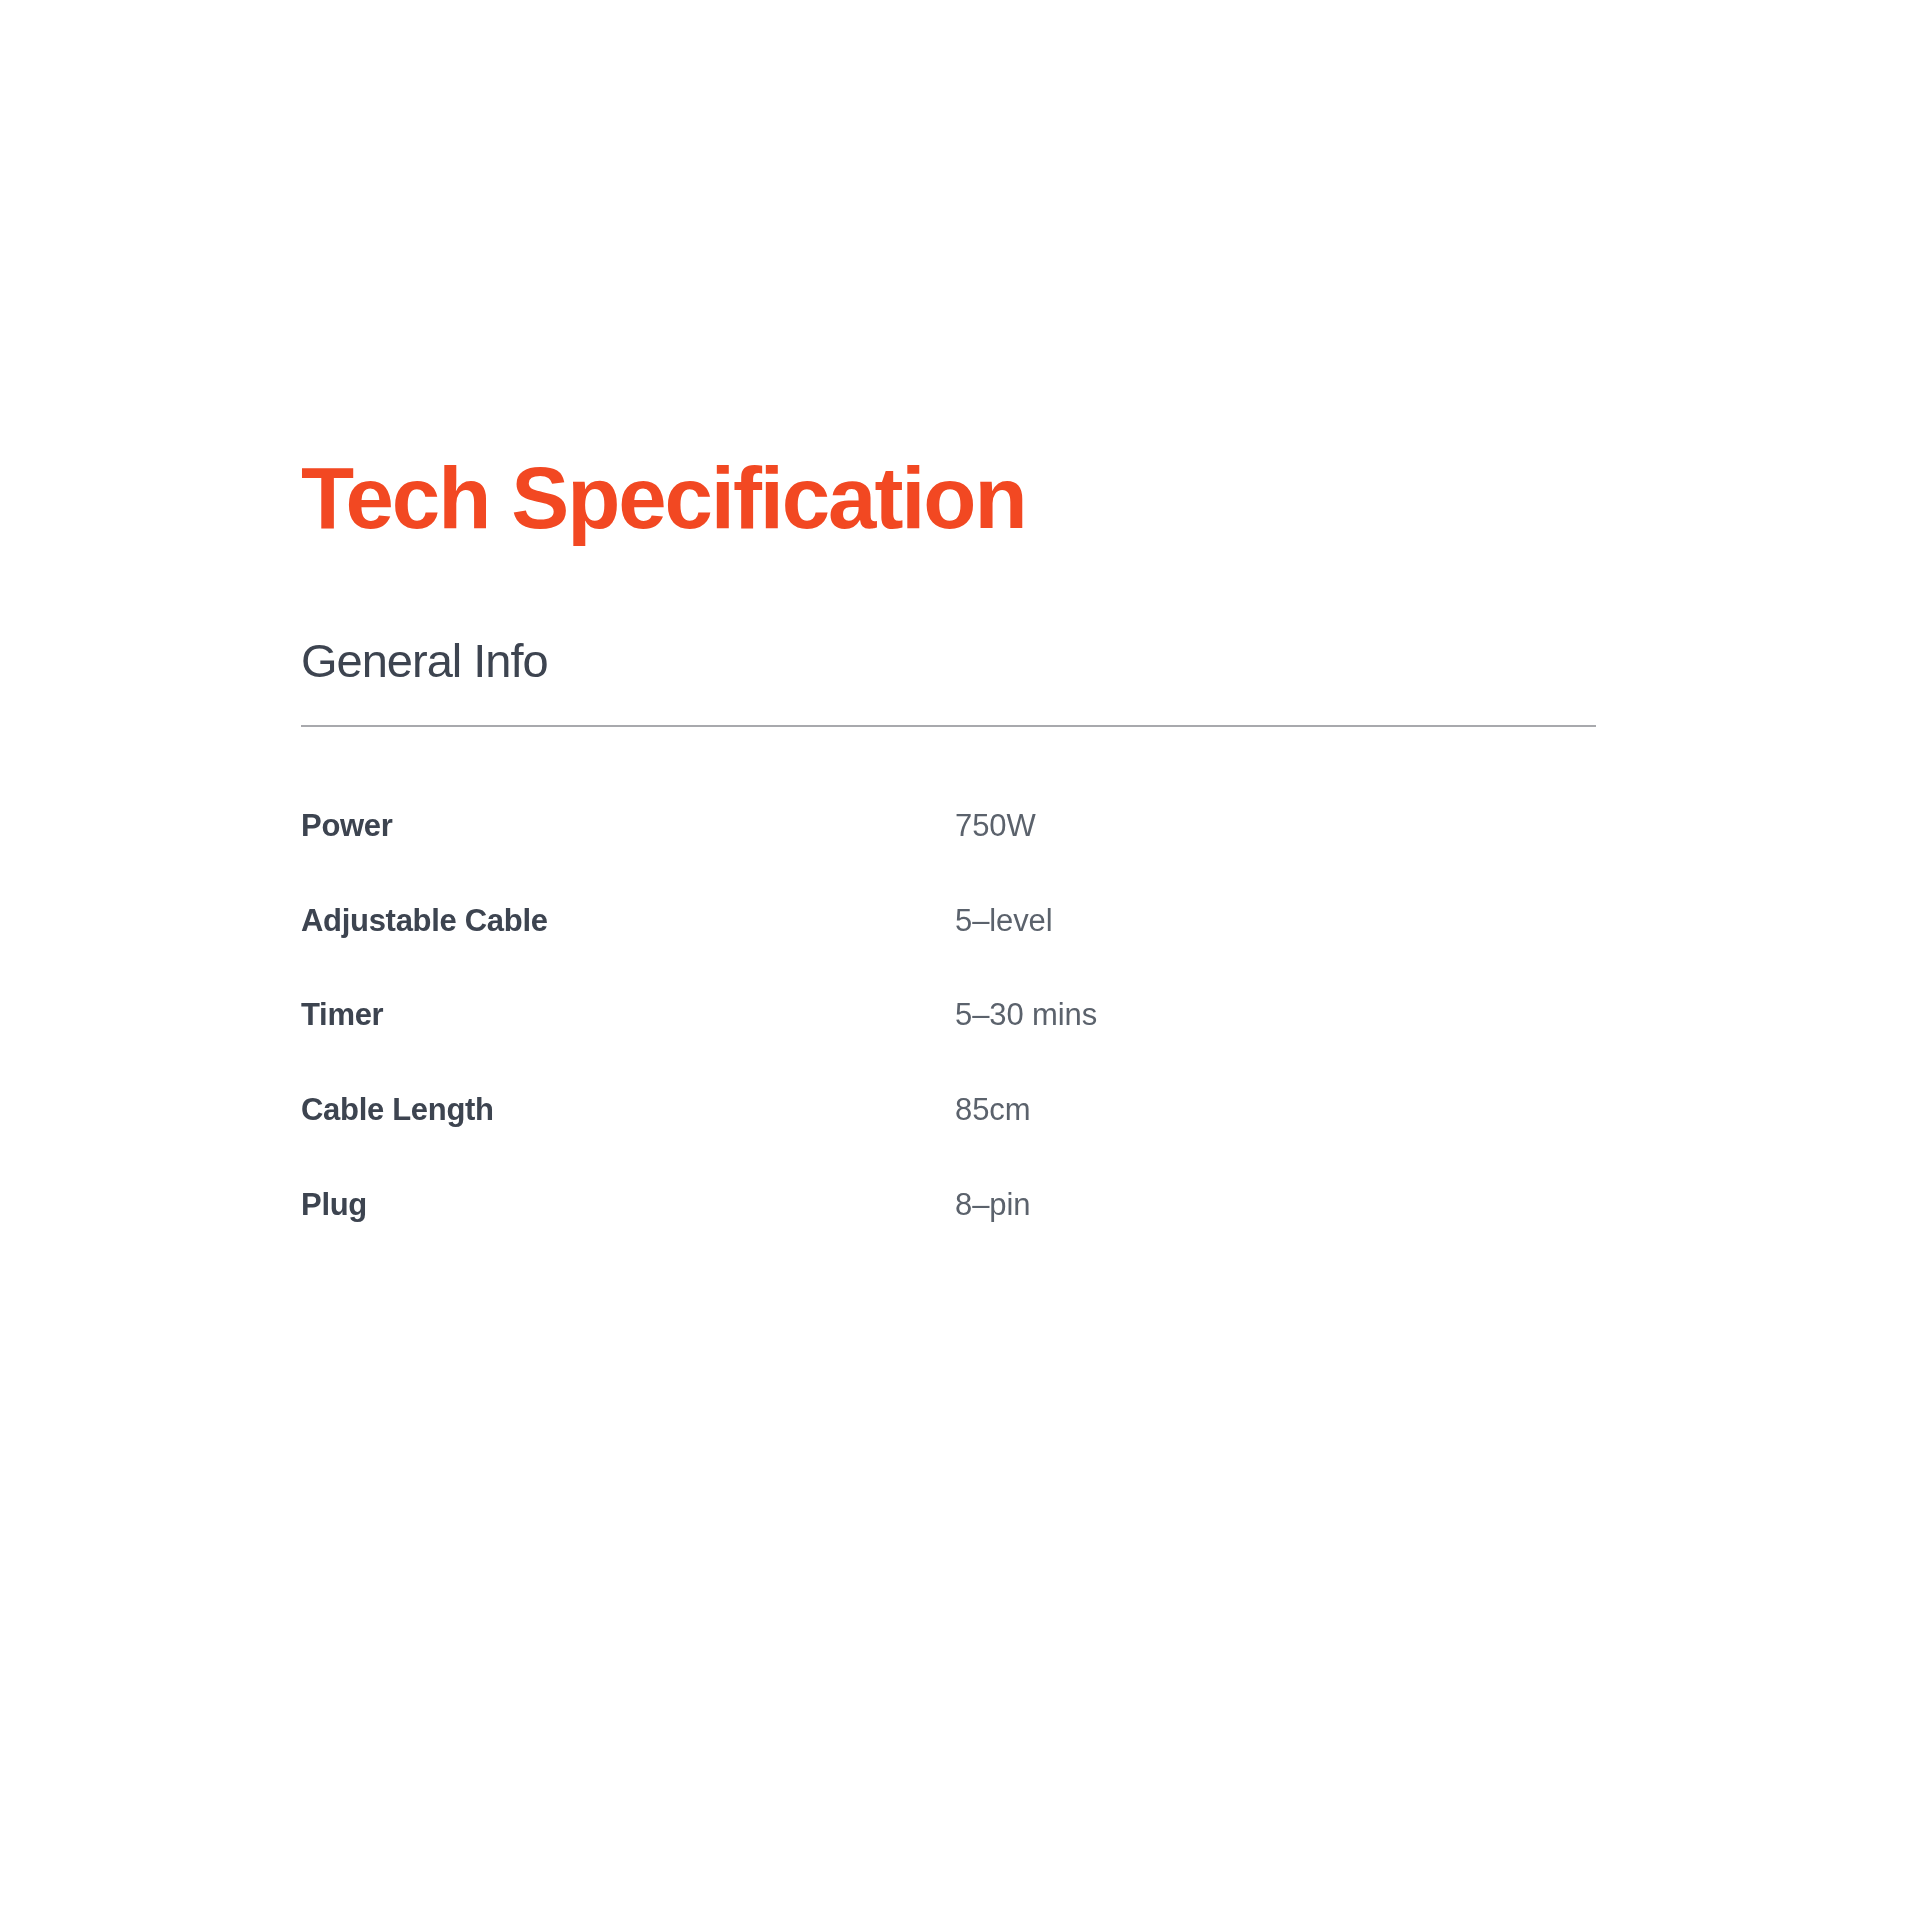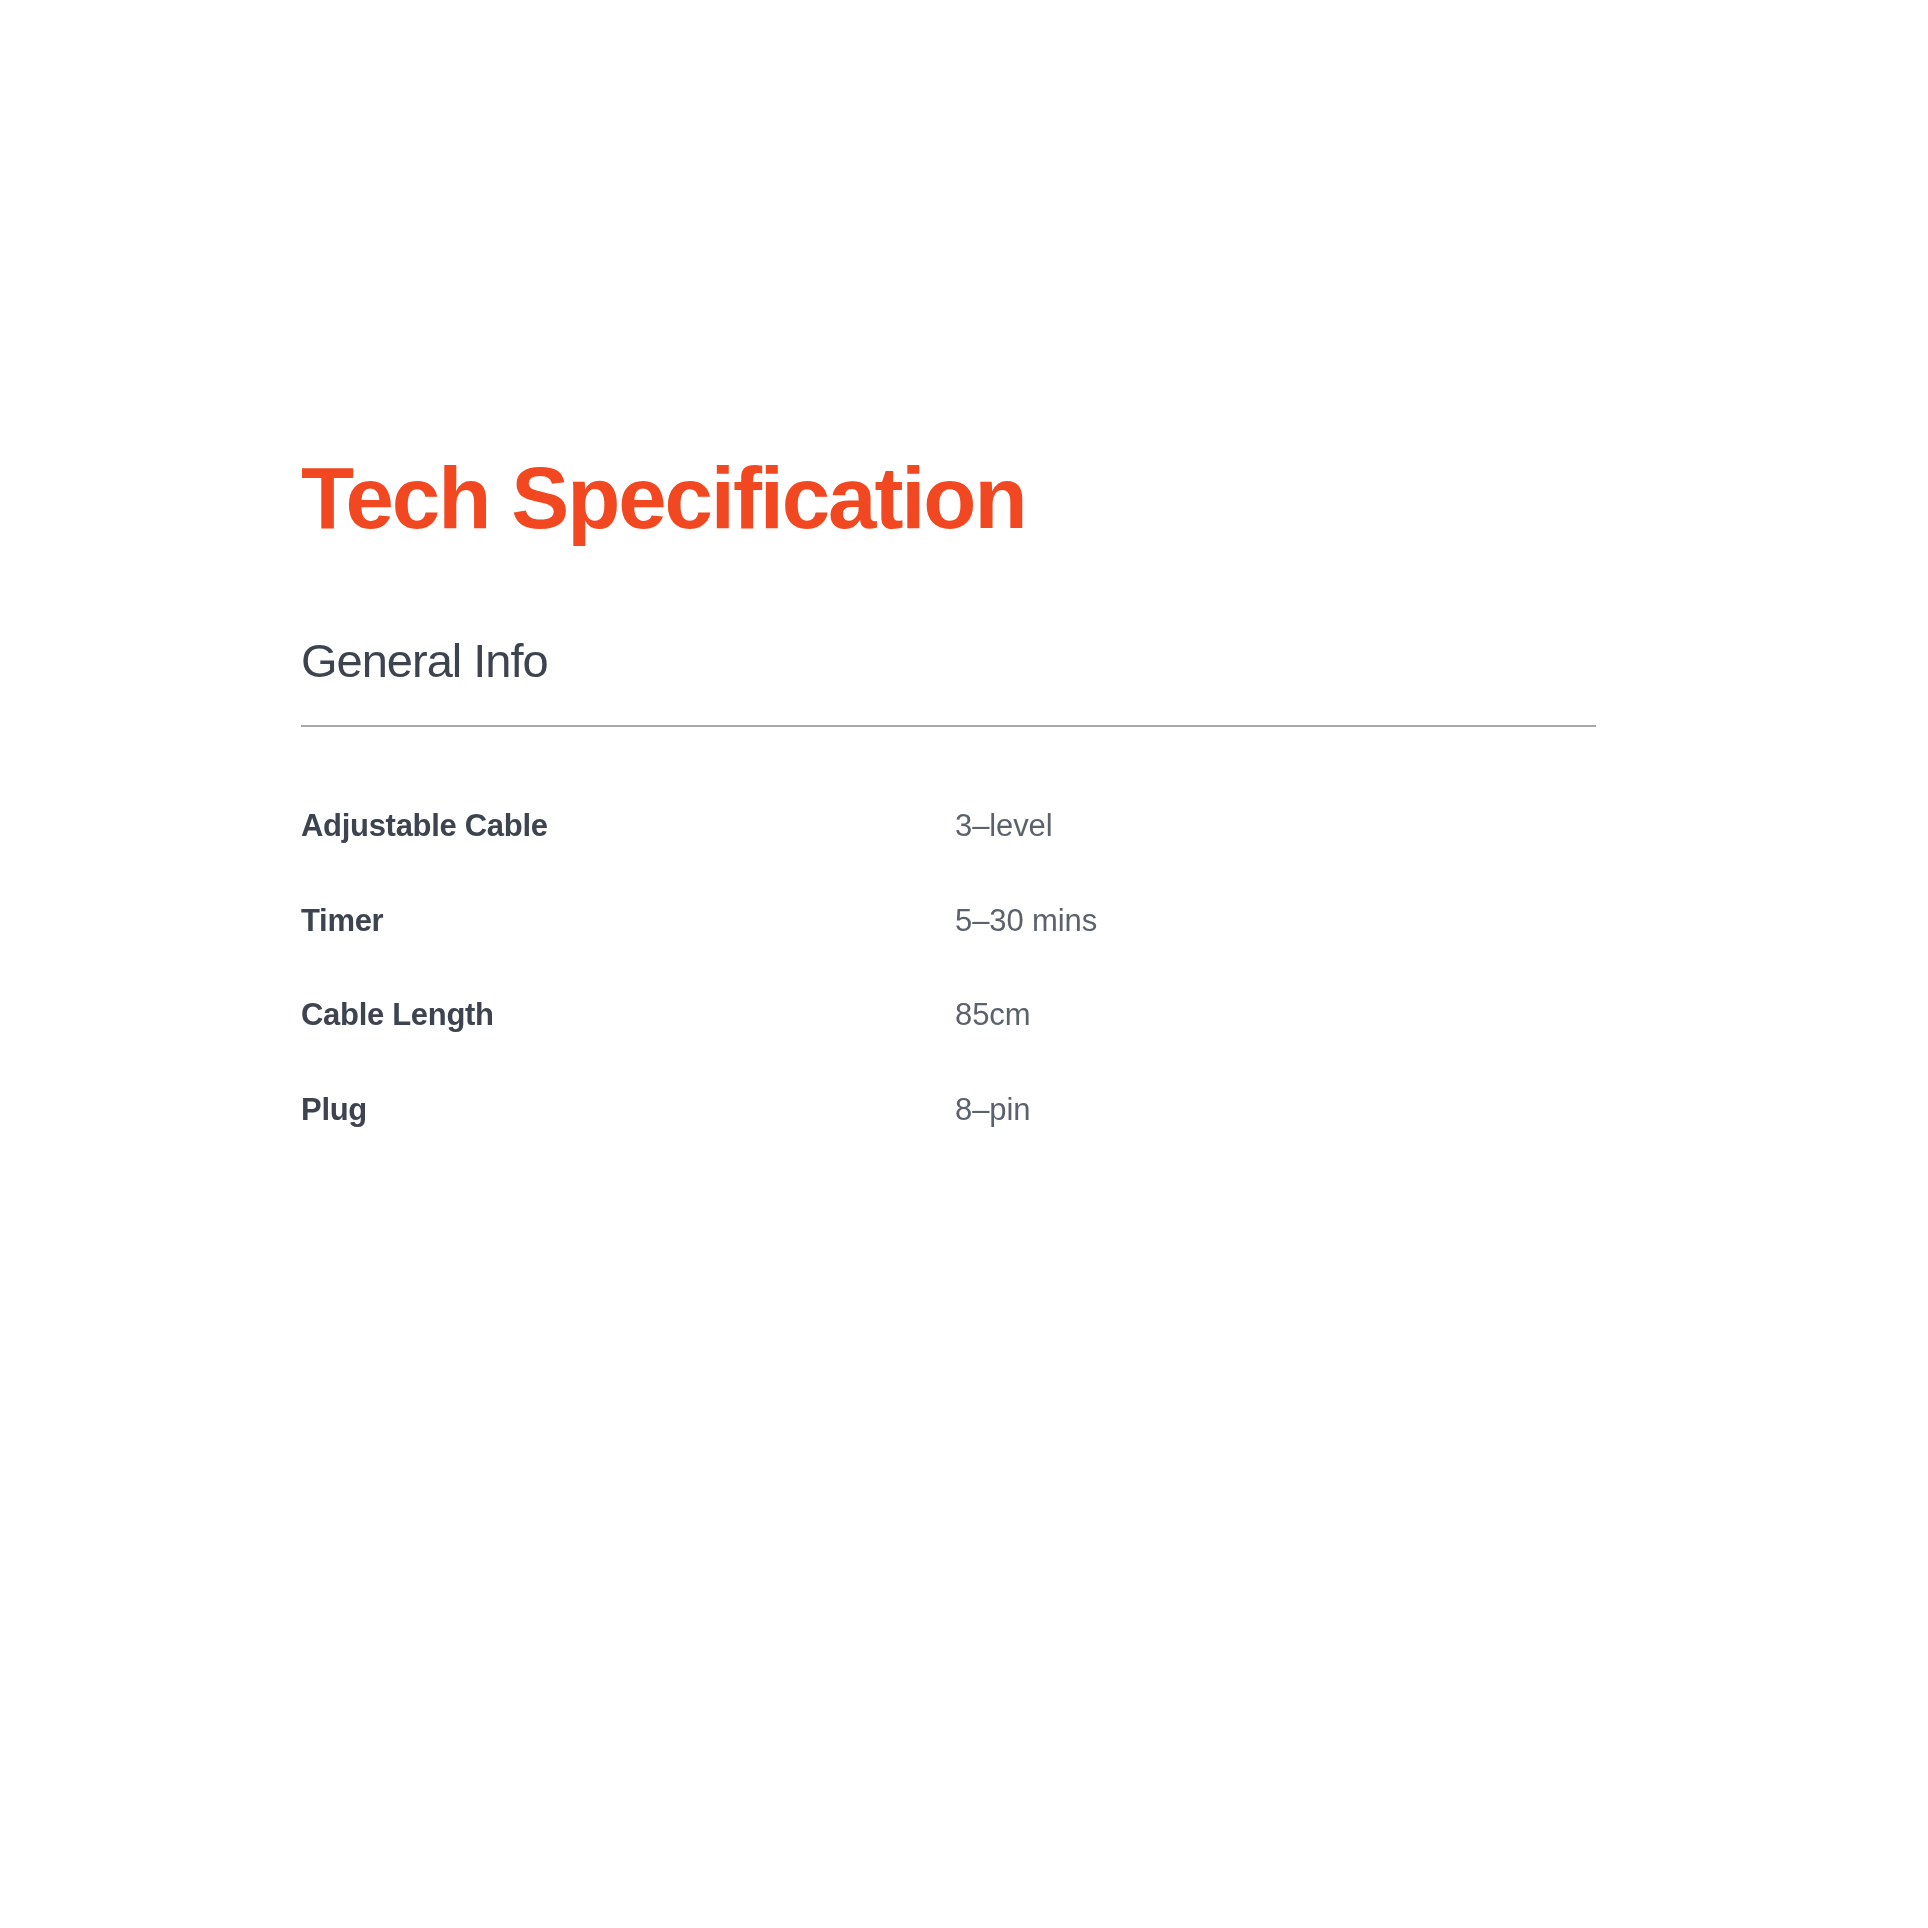--- a/index.html
+++ b/index.html
@@ -109,22 +109,26 @@
 
     <h1 class="spec-title">Tech Specification</h1>
 
     <h2 class="section-heading">General Info</h2>
 
     <hr class="section-divider">
 
     <table class="spec-table">
       <tbody>
         <tr class="spec-row">
+          <td class="spec-label">Power</td>
+          <td class="spec-value">750W</td>
+        </tr>
+        <tr class="spec-row">
           <td class="spec-label">Adjustable Cable</td>
-          <td class="spec-value">3–level</td>
+          <td class="spec-value">5–level</td>
         </tr>
         <tr class="spec-row">
           <td class="spec-label">Timer</td>
           <td class="spec-value">5–30 mins</td>
         </tr>
         <tr class="spec-row">
           <td class="spec-label">Cable Length</td>
           <td class="spec-value">85cm</td>
         </tr>
         <tr class="spec-row">

